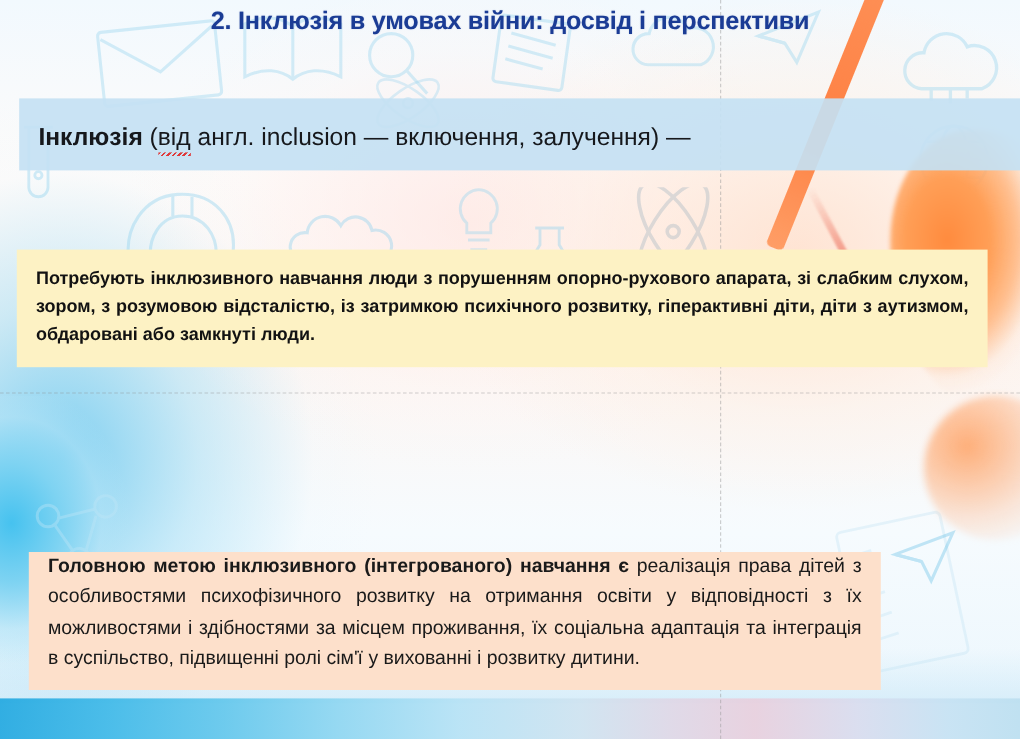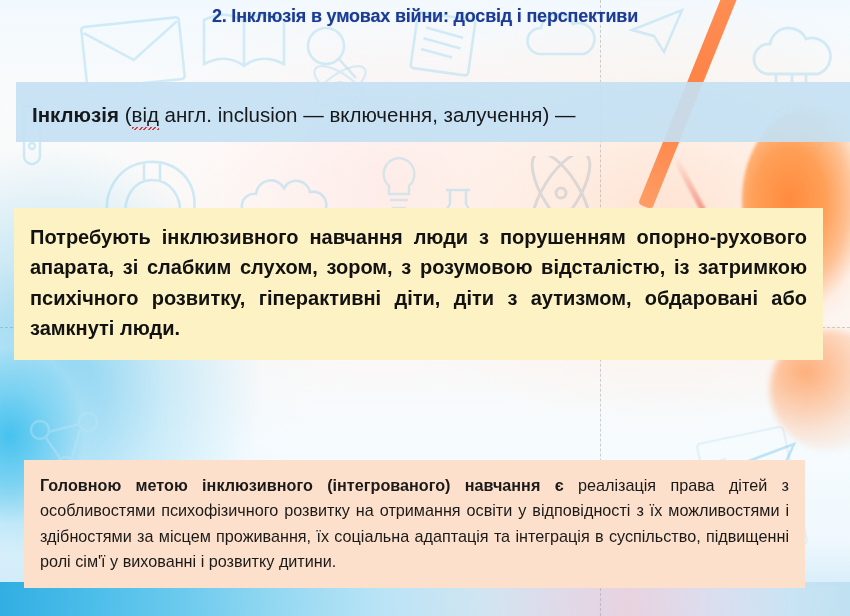--- a/index.html
+++ b/index.html
@@ -95,21 +95,21 @@
   .guide-h {
     position: absolute; left: 0; right: 0; top: 327px;
     height: 0; border-top: 1px dashed rgba(140,140,140,0.40);
   }
 
   
   .title {
     position: absolute;
     left: 0; right: 0; top: 6px;
     text-align: center;
-    font-size: 18px;
+    font-size: 21px;
     font-weight: 700;
     letter-spacing: -0.2px;
     color: #1b3c95;
     font-family: "Liberation Sans", sans-serif;
     text-shadow: 0 0 1px rgba(27,60,149,0.35);
     z-index: 6;
   }
 
   
   .box { position: absolute; z-index: 5; }
@@ -135,32 +135,32 @@
     background:
       repeating-linear-gradient(135deg,
         #e03030 0 1.6px, rgba(224,48,48,0) 1.6px 3.2px);
     opacity: 0.95;
   }
 
   .box-needs {
     left: 14px; top: 208px; width: 809px;
     background: #fdf2c4;
     padding: 14px 16px 16px 16px;
-    font-size: 20px;
+    font-size: 15px;
     font-weight: 700;
     line-height: 1.52;
     color: #121212;
     text-align: justify;
     text-align-last: left;
   }
 
   .box-goal {
-    left: 24px; top: 460px; width: 781px;
+    left: 24px; top: 460px; width: 710px;
     background: #fde0cb;
-    padding: 13px 16px 14px 16px;
+    padding: 0 16px 14px 16px;
     font-size: 16.2px;
     line-height: 1.56;
     color: #1a1a1a;
     text-align: justify;
     text-align-last: left;
   }
   .box-goal b { font-weight: 700; }
 
   .nowrap-line { display: block; }
 </style>

